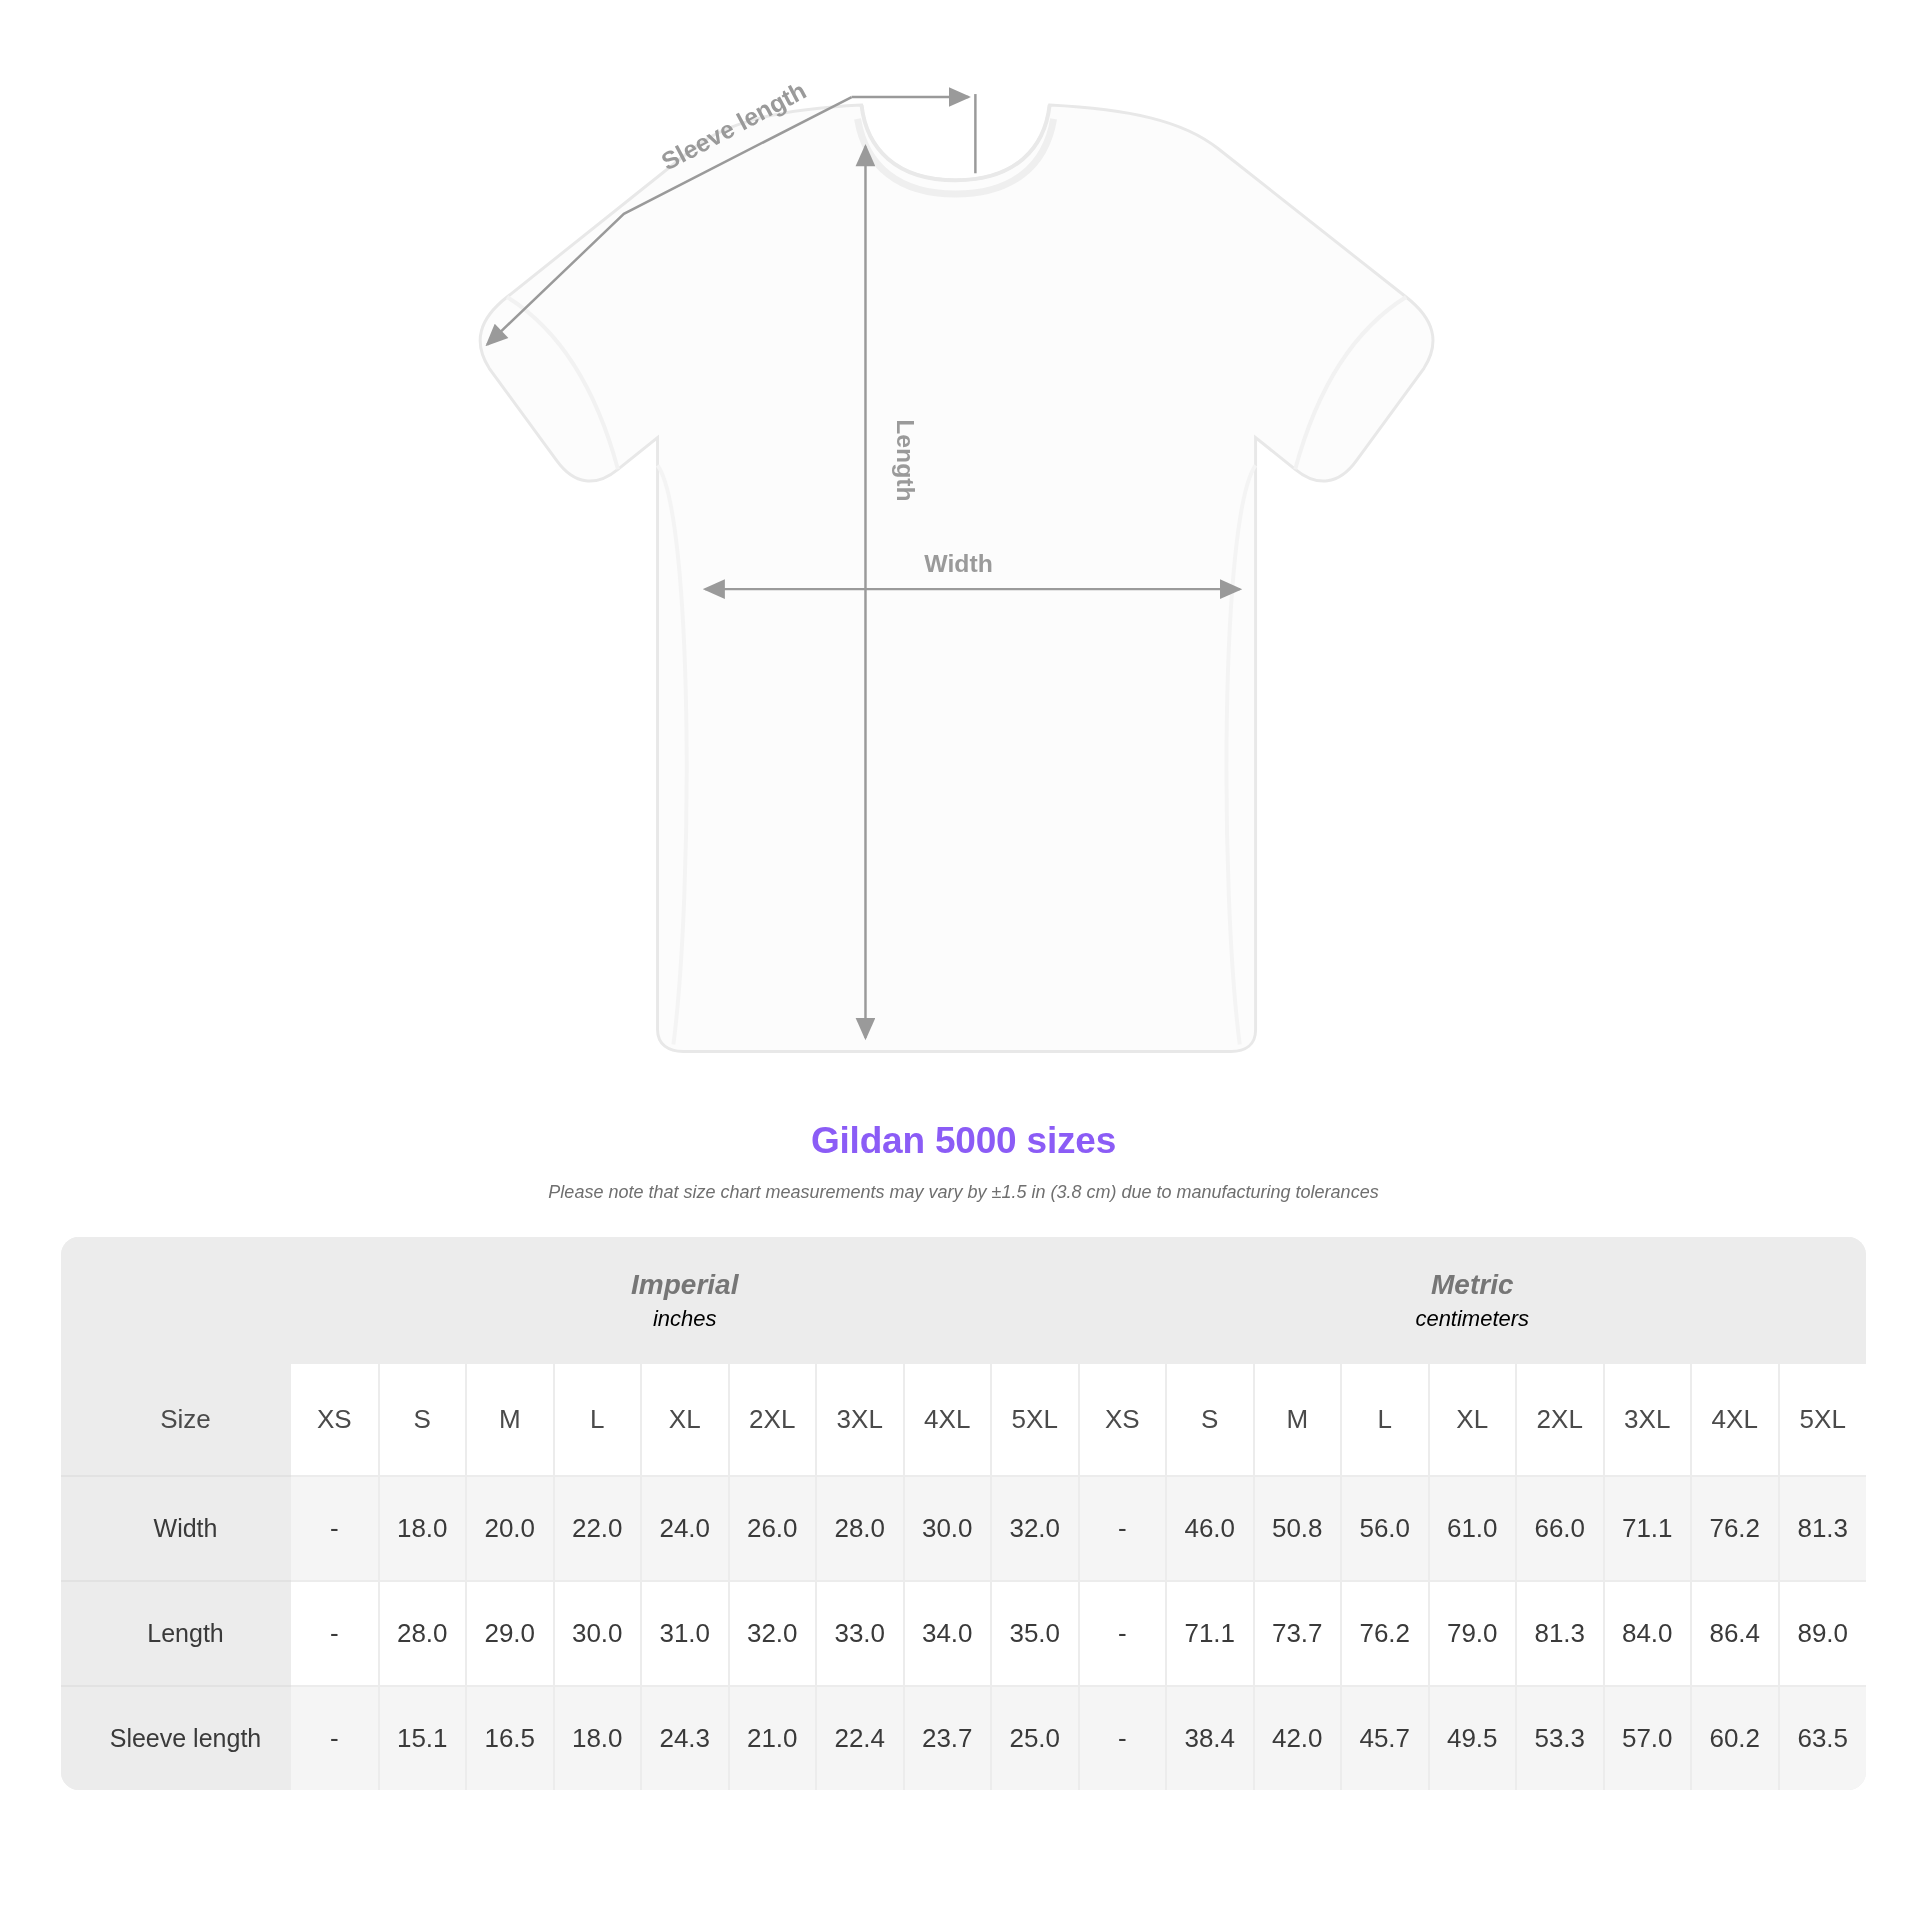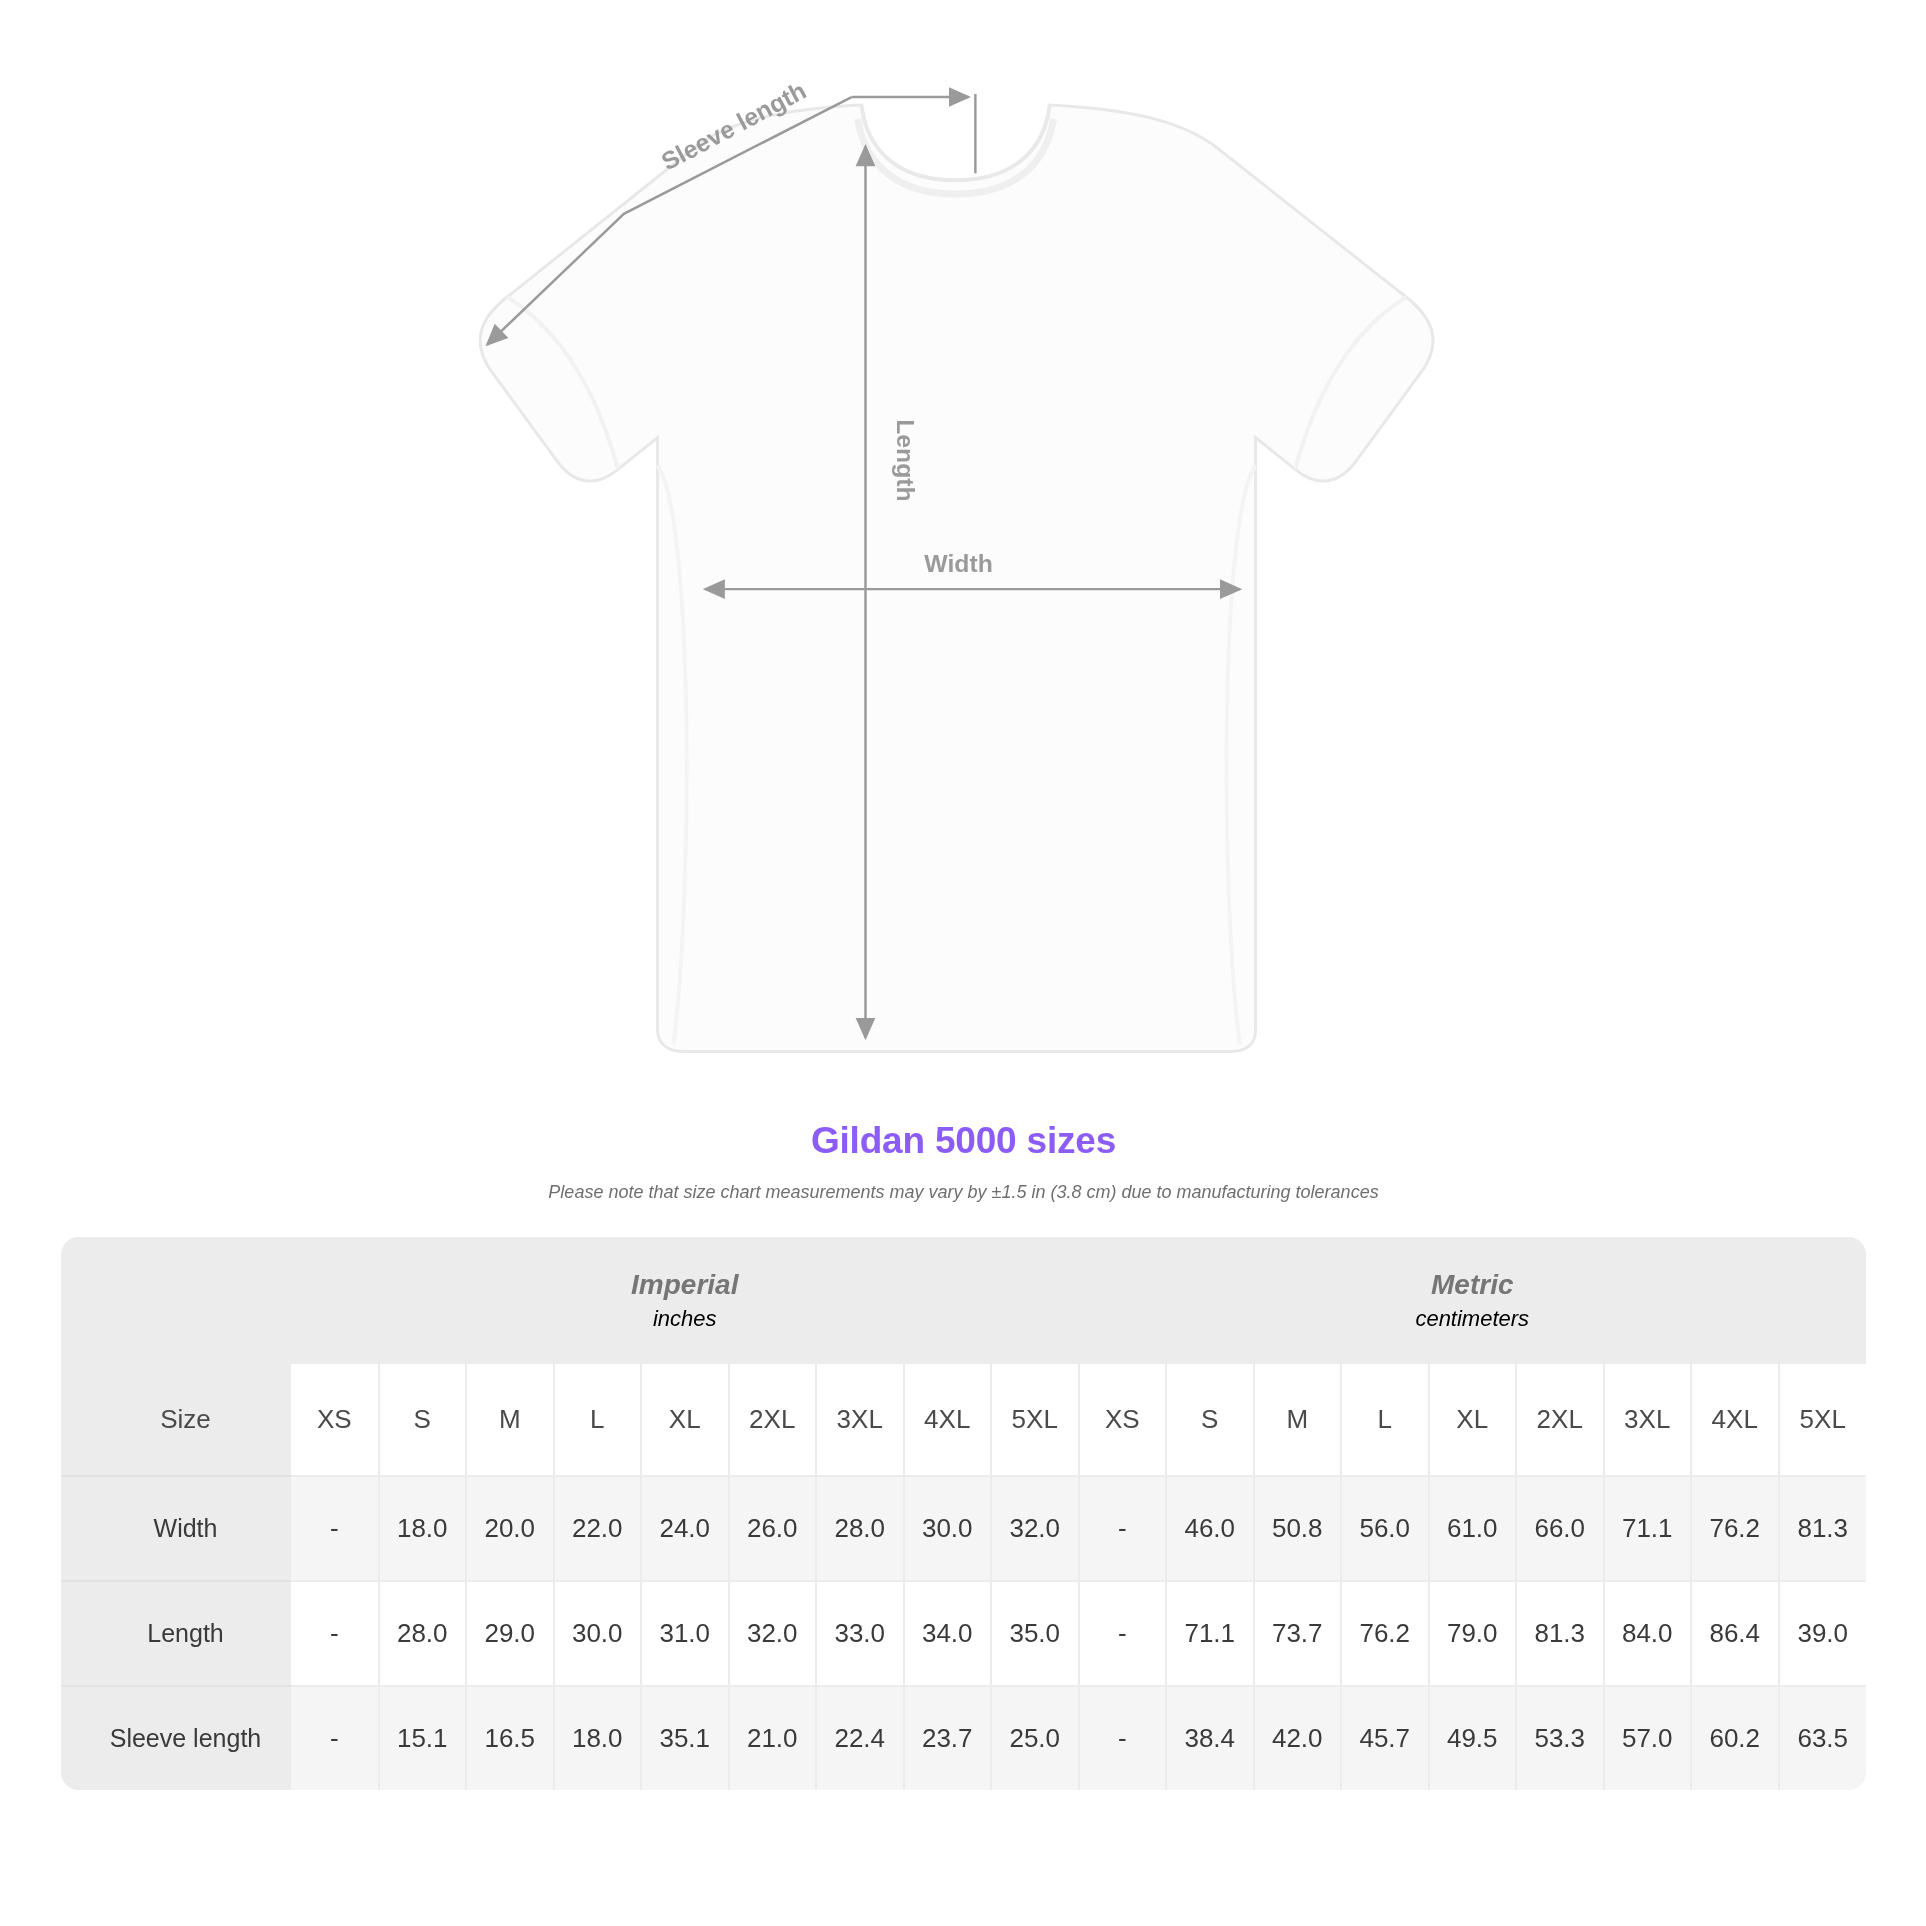--- a/index.html
+++ b/index.html
@@ -267,30 +267,30 @@
           <td>34.0</td>
           <td>35.0</td>
           <td>-</td>
           <td>71.1</td>
           <td>73.7</td>
           <td>76.2</td>
           <td>79.0</td>
           <td>81.3</td>
           <td>84.0</td>
           <td>86.4</td>
-          <td>39.0</td>
+          <td>89.0</td>
         </tr>
 
         <tr class="data-row even">
           <td class="row-head-cell">Sleeve length</td>
           <td>-</td>
           <td>15.1</td>
           <td>16.5</td>
           <td>18.0</td>
-          <td>35.1</td>
+          <td>24.3</td>
           <td>21.0</td>
           <td>22.4</td>
           <td>23.7</td>
           <td>25.0</td>
           <td>-</td>
           <td>38.4</td>
           <td>42.0</td>
           <td>45.7</td>
           <td>49.5</td>
           <td>53.3</td>

